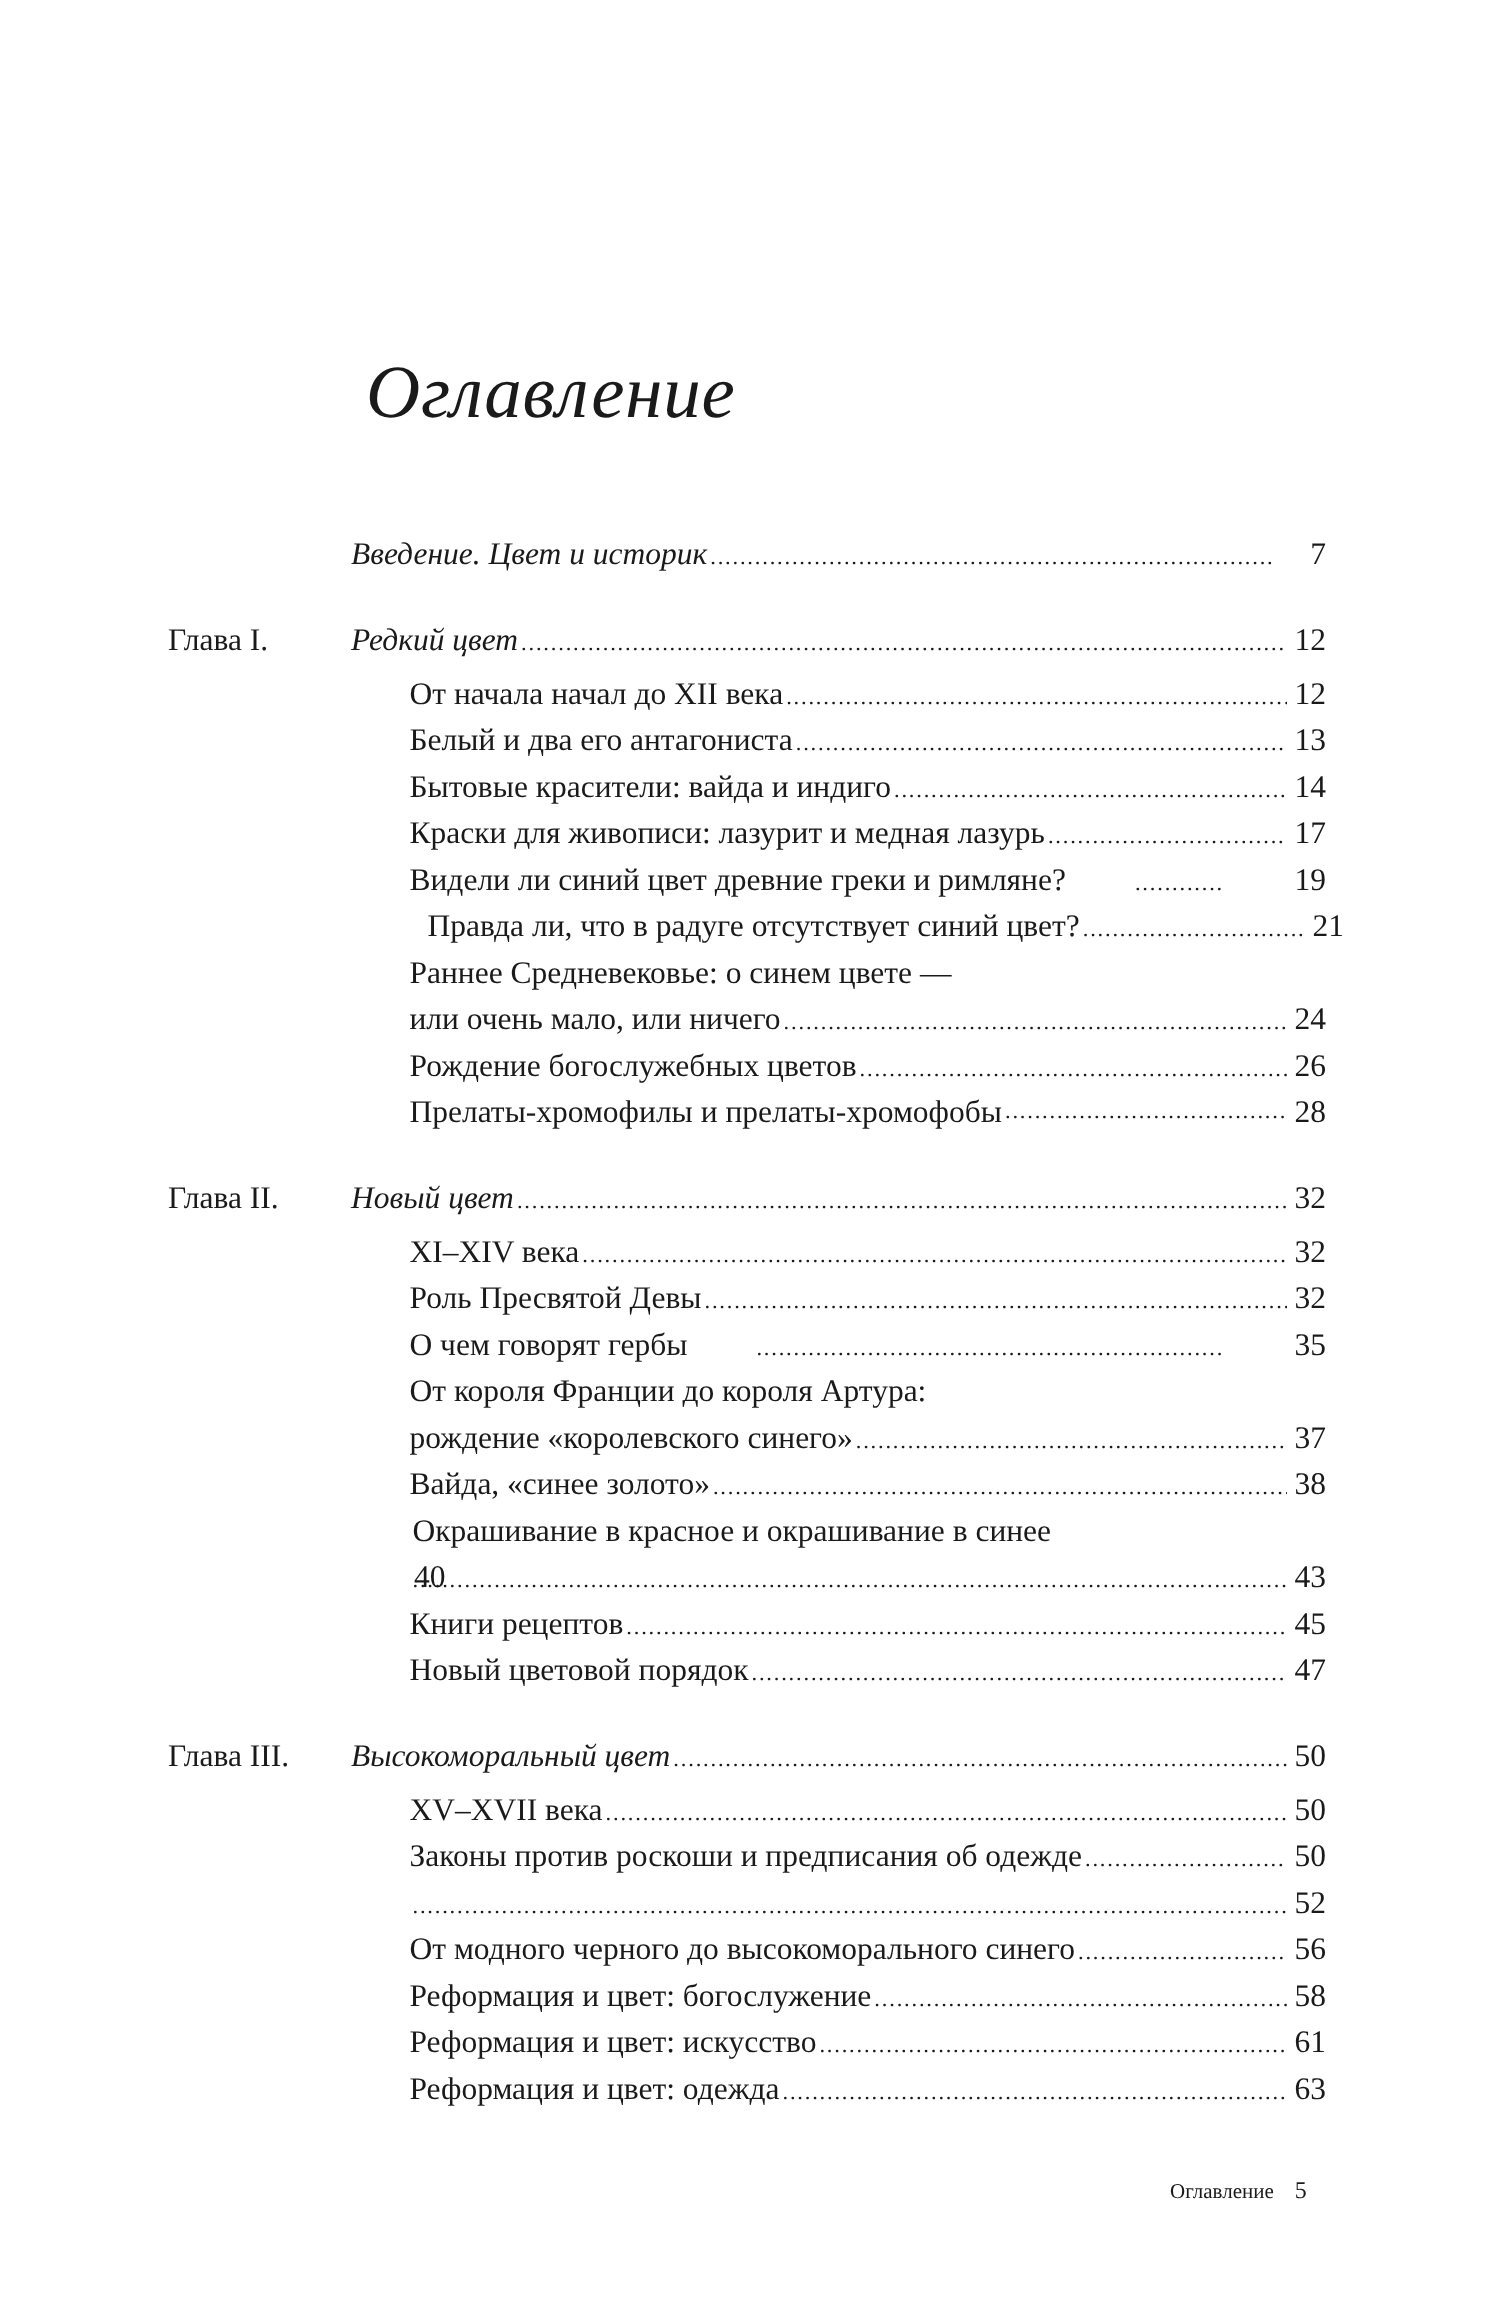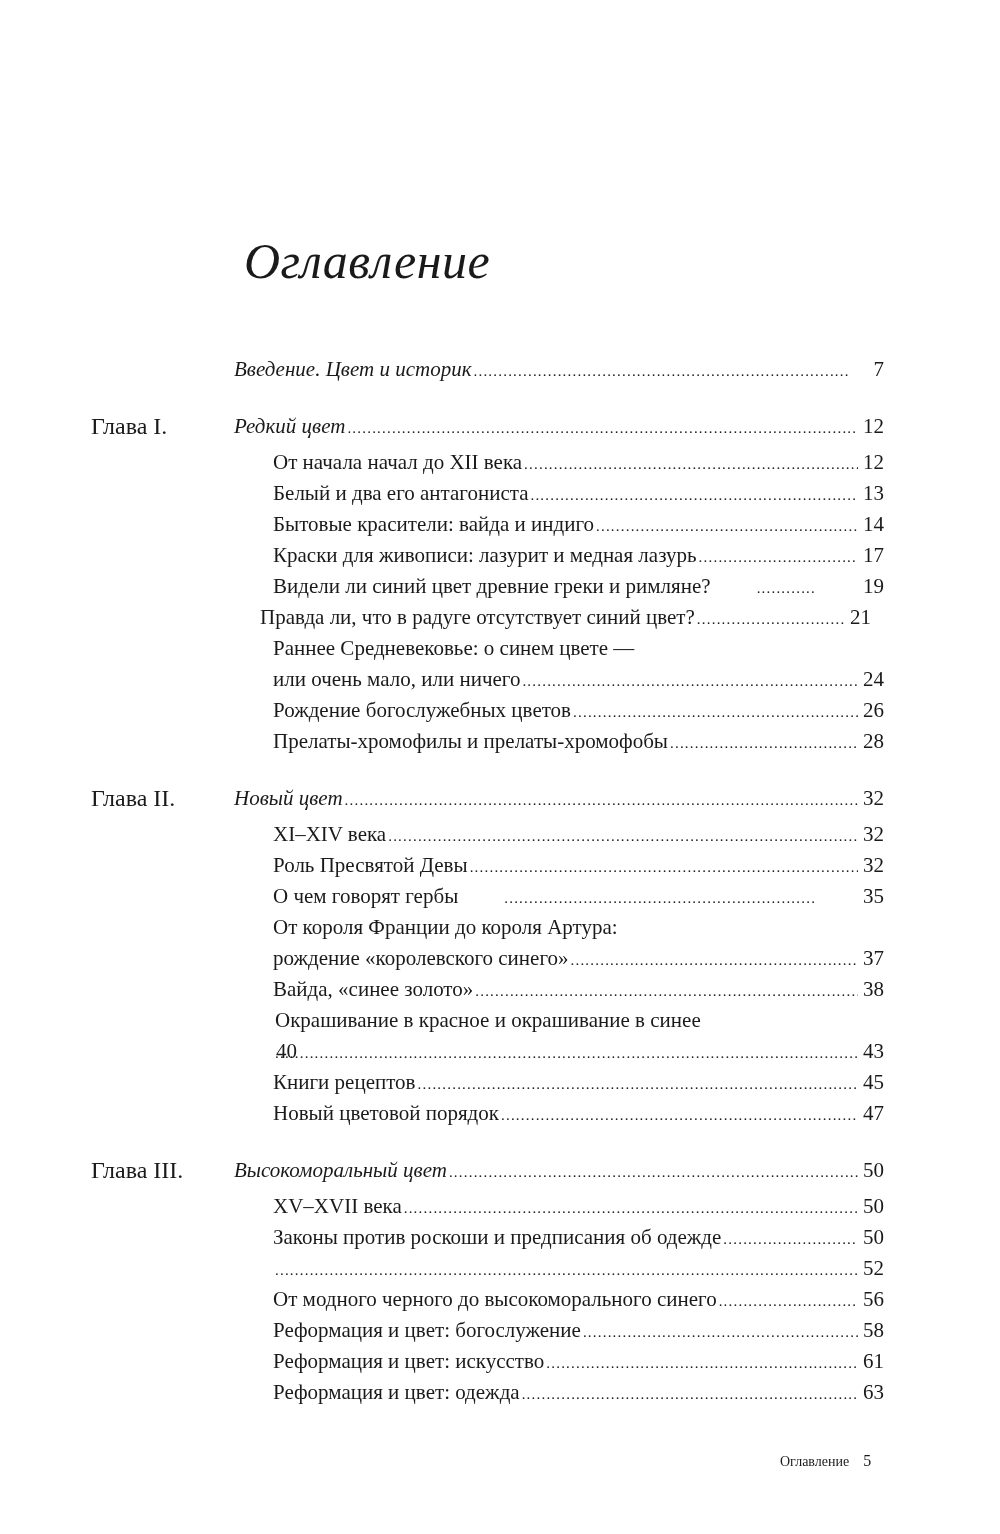--- a/index.html
+++ b/index.html
@@ -6,21 +6,21 @@
   body { width: 1000px; height: 1534px; position: relative; overflow: hidden;
          font-family: "Liberation Serif", "DejaVu Serif", serif; color: #1a1a1a; }
   .title { position: absolute; left: 244px; top: 232px; font-size: 50px; font-style: italic;
            letter-spacing: 0.5px; margin: 0; font-weight: normal; }
   .toc { position: absolute; left: 0; top: 0; width: 1000px; }
   .row { position: absolute; height: 31px; font-size: 21px; line-height: 31px; display: flex; align-items: baseline; }
   .row .txt { white-space: nowrap; font-family: Liberation Serif, serif; }
   .row .dots { flex: 1; overflow: hidden; white-space: nowrap; margin: 0 4px 0 2px; letter-spacing: 1.2px; font-size: 15px; }
   .row .dots::after { content: "........................................................................................................................................................................"; }
   .row .pg { white-space: nowrap; text-align: right; min-width: 22px; }
-  .chap-label { position: absolute; left: 91px; font-size: 24px; line-height: 31px; white-space: nowrap; }
+  .chap-label { position: absolute; left: 112px; font-size: 21px; line-height: 31px; white-space: nowrap; }
   .italic { font-style: italic; }
   .footer { position: absolute; top: 1452px; left: 780px; font-size: 14px; }
   .footer .num { margin-left: 14px; font-size: 16px; }
 </style>
 </head>
 <body>
 
 <h1 class="title">Оглавление</h1>
 
 <div class="toc">
@@ -55,39 +55,39 @@
   <div class="row" style="top:540px;left:273px;width:611px;">
     <span class="txt">Краски для живописи: лазурит и медная лазурь</span>
     <span class="dots"></span>
     <span class="pg">17</span>
   </div>
   <div class="row" style="top:571px;left:273px;width:611px;gap:44px;">
     <span class="txt">Видели ли синий цвет древние греки и римляне?</span>
     <span class="dots"></span>
     <span class="pg">19</span>
   </div>
-  <div class="row" style="top:602px;left:260px;width:611px;">
+  <div class="row" style="top:602px;left:285px;width:611px;">
     <span class="txt">Правда ли, что в радуге отсутствует синий цвет?</span>
     <span class="dots"></span>
     <span class="pg">21</span>
   </div>
   <div class="row" style="top:633px;left:273px;width:611px;">
     <span class="txt">Раннее Средневековье: о синем цвете —</span>
   </div>
   <div class="row" style="top:664px;left:273px;width:611px;">
     <span class="txt">или очень мало, или ничего</span>
     <span class="dots"></span>
     <span class="pg">24</span>
   </div>
   <div class="row" style="top:695px;left:273px;width:611px;">
     <span class="txt">Рождение богослужебных цветов</span>
     <span class="dots"></span>
     <span class="pg">26</span>
   </div>
-  <div class="row" style="top:726px;left:273px;width:611px;">
+  <div class="row" style="top:726px;left:273px;width:611px;align-items:flex-end;">
     <span class="txt">Прелаты-хромофилы и прелаты-хромофобы</span>
     <span class="dots"></span>
     <span class="pg">28</span>
   </div>
 
   <span class="chap-label" style="top:783px;">Глава II.</span>
   <div class="row" style="top:783px;left:234px;width:650px;">
     <span class="txt italic">Новый цвет</span>
     <span class="dots"></span>
     <span class="pg">32</span>

